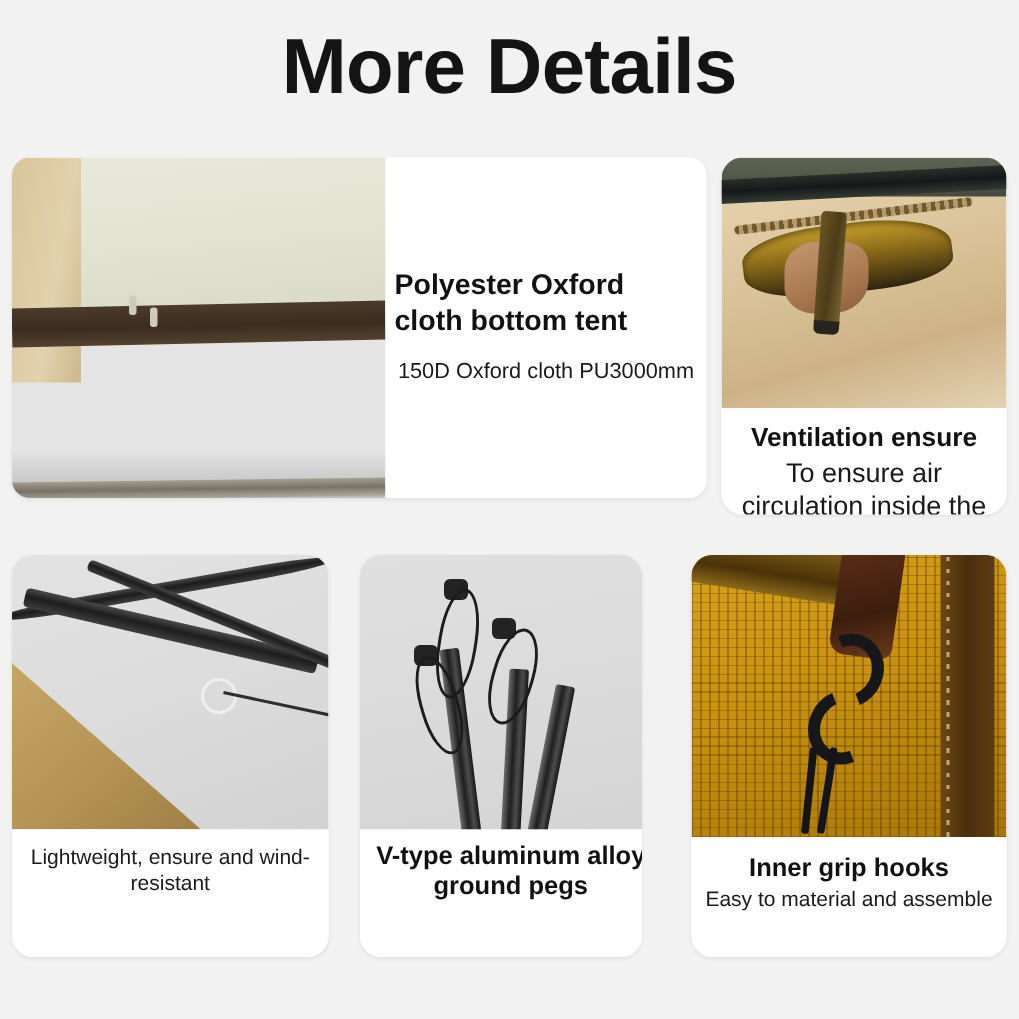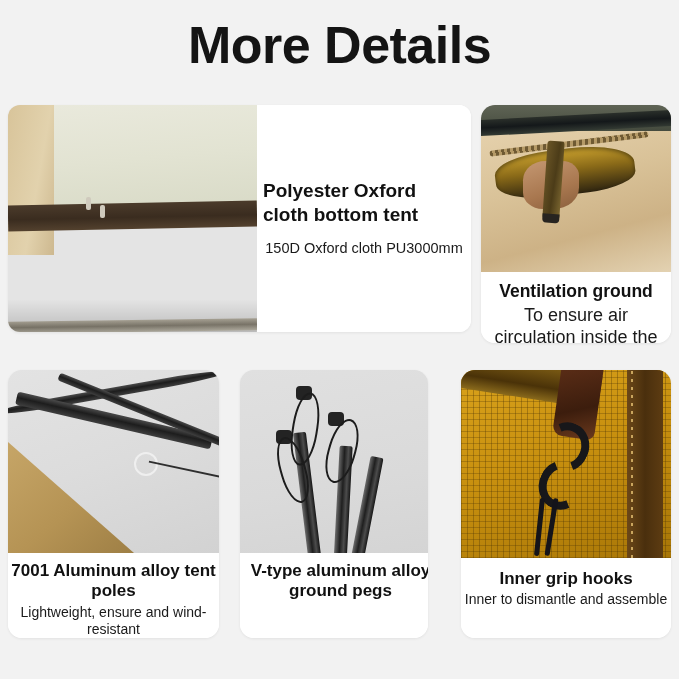--- a/index.html
+++ b/index.html
@@ -415,37 +415,36 @@
     <div class="photo">
       <div class="vent-fabric"></div>
       <div class="vent-sky"></div>
       <div class="vent-pole"></div>
       <div class="vent-opening"></div>
       <div class="vent-zip"></div>
       <div class="vent-hand"></div>
       <div class="vent-pull"></div>
     </div>
     <div class="caption">
-      <div class="cap-title">Ventilation ground</div>
+      <div class="cap-title">Ventilation ensure</div>
       <div class="cap-sub">To ensure air circulation inside the tent</div>
     </div>
   </div>
 
   <div class="card row2" id="card-poles">
     <div class="photo">
       <div class="poles-sky"></div>
       <div class="poles-fabric"></div>
       <div class="pole-bar pole-a"></div>
       <div class="pole-bar pole-b"></div>
       <div class="pole-bar pole-c"></div>
       <div class="pole-ring"></div>
       <div class="pole-cord"></div>
     </div>
     <div class="caption">
-      <div class="cap-title">7001 Aluminum alloy tent poles</div>
       <div class="cap-sub">Lightweight, ensure and wind-resistant</div>
     </div>
   </div>
 
   <div class="card row2" id="card-pegs">
     <div class="photo">
       <div class="pegs-bg"></div>
       <div class="peg peg-1"></div>
       <div class="peg peg-2"></div>
       <div class="peg peg-3"></div>
@@ -469,17 +468,17 @@
       <div class="hooks-webbing"></div>
       <div class="hook-s">
         <div class="hk-top"></div>
         <div class="hk-bot"></div>
       </div>
       <div class="hook-cord-a"></div>
       <div class="hook-cord-b"></div>
     </div>
     <div class="caption">
       <div class="cap-title">Inner grip hooks</div>
-      <div class="cap-sub">Inner to dismantle and assemble</div>
+      <div class="cap-sub">Easy to material and assemble</div>
     </div>
   </div>
 
 </div>
 
 </body></html>

